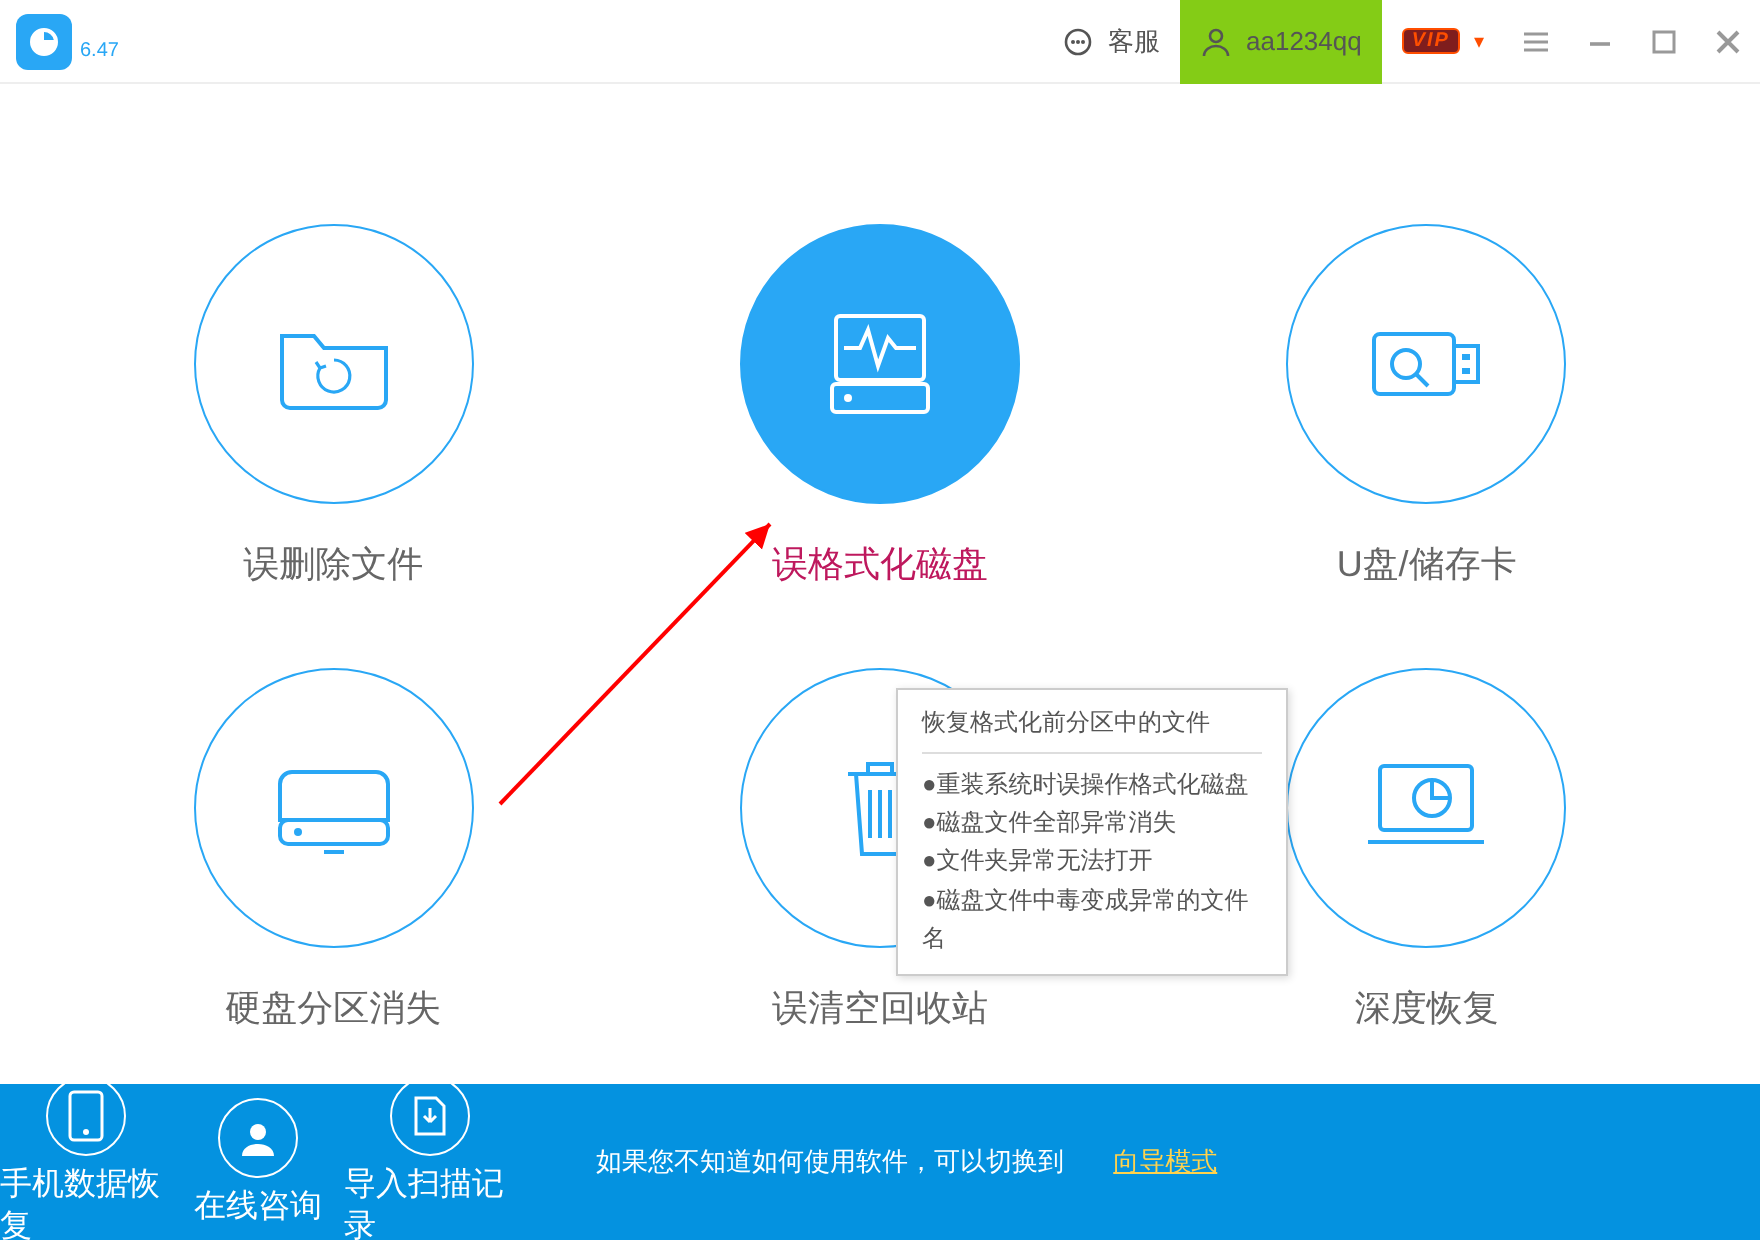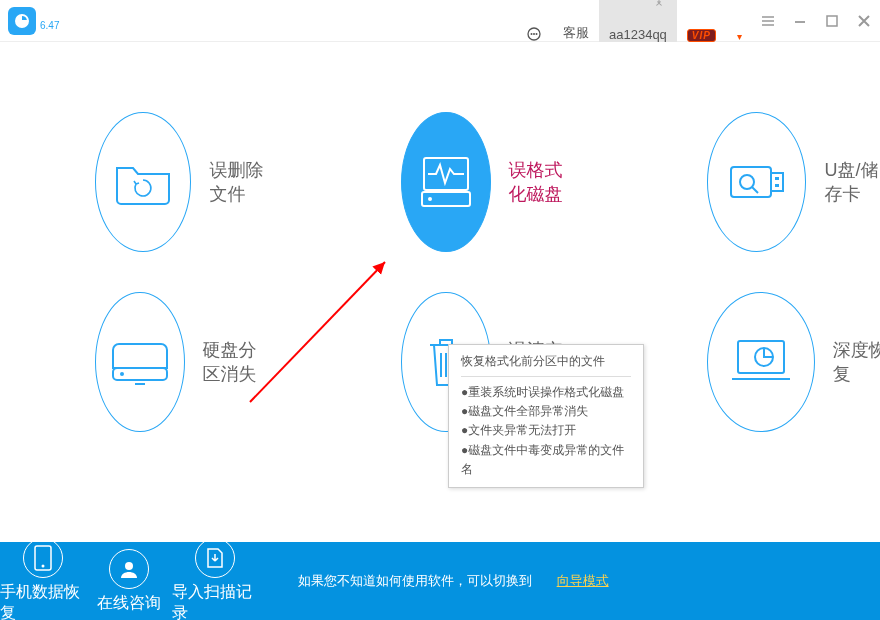--- a/index.html
+++ b/index.html
@@ -2,28 +2,28 @@
 <html><head>
 <meta charset="utf-8">
 <style>
   * { box-sizing: border-box; margin: 0; padding: 0; }
   body { width: 880px; height: 620px; font-family: "Microsoft YaHei", sans-serif; background: #fff; overflow: hidden; position: relative; }
   .titlebar { height: 42px; display: flex; align-items: center; border-bottom: 1px solid #eee; }
   .logo { width: 28px; height: 28px; margin-left: 8px; background: #29a7f5; border-radius: 6px; display: flex; align-items: center; justify-content: center; }
   .app-title { color: #29a7f5; font-size: 16px; margin-left: 8px; }
   .version { color: #29a7f5; font-size: 10px; margin-left: 4px; align-self: flex-end; margin-bottom: 10px; }
   .titlebar-spacer { flex: 1; }
-  .tb-btn { display: flex; align-items: flex-end; gap: 21px; padding: 0 10px; height: 42px; color: #555; font-size: 13px; cursor: pointer; }
-  .tb-user { background: #e5e5e5; flex-direction: column; }
+  .tb-btn { display: flex; align-items: center; gap: 7px; padding: 0 10px; height: 42px; color: #555; font-size: 13px; cursor: pointer; }
+  .tb-user { background: #84cc16; }
   .vip-badge { background: #7f1d1d; color: #ff4e00; border: 1px solid #ff4e00; border-radius: 3px; font-size: 10px; font-style: italic; font-weight: bold; padding: 0 4px; letter-spacing: 1px; }
   .vip-caret { color: #ff4e00; font-size: 10px; }
   .win-btn { width: 32px; height: 42px; display: flex; align-items: center; justify-content: center; color: #999; cursor: pointer; }
   .main { height: 500px; position: relative; }
   .grid { display: grid; grid-template-columns: repeat(3, 1fr); column-gap: 130px; row-gap: 40px; width: 690px; margin: 70px auto 0; }
-  .opt { display: flex; flex-direction: row; align-items: center; gap: 18px; cursor: pointer; justify-content: flex-end; }
+  .opt { display: flex; flex-direction: column; align-items: center; gap: 18px; cursor: pointer; justify-content: flex-end; }
   .circle { width: 140px; height: 140px; border: 1.5px solid #29a7f5; border-radius: 50%; display: flex; align-items: center; justify-content: center; }
   .circle.active { background: #29a7f5; border-color: #29a7f5; }
   .opt-label { color: #666; font-size: 18px; }
   .opt.active .opt-label { color: #be185d; }
   .tooltip { position: absolute; left: 448px; top: 232px; width: 196px; background: #fff; border: 1px solid #ccc; box-shadow: 1px 1px 4px rgba(0,0,0,.15); padding: 8px 12px; font-size: 12px; color: #555; }
   .tooltip .tt-title { margin-bottom: 6px; }
   .tooltip hr { border: none; border-top: 1px solid #ddd; margin: 4px 0 6px; }
   .tooltip li { list-style: none; line-height: 1.6; }
   .arrow { position: absolute; left: 220px; top: 130px; pointer-events: none; }
   .bottombar { position: absolute; left: 0; right: 0; bottom: 0; height: 78px; background: #0492e0; display: flex; align-items: center; }

